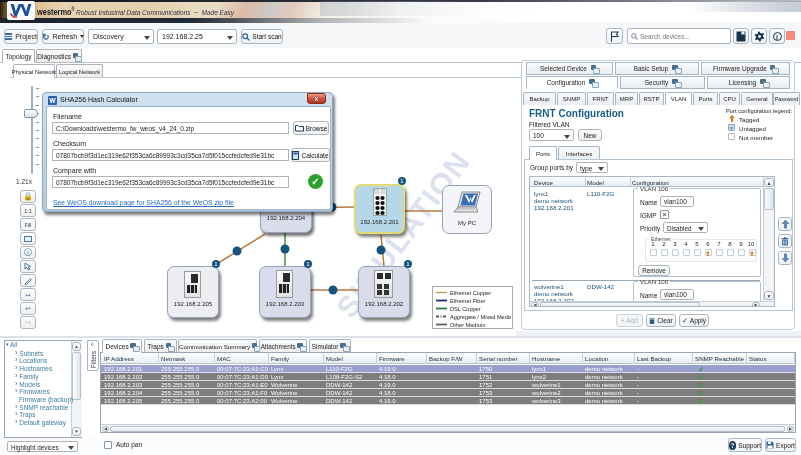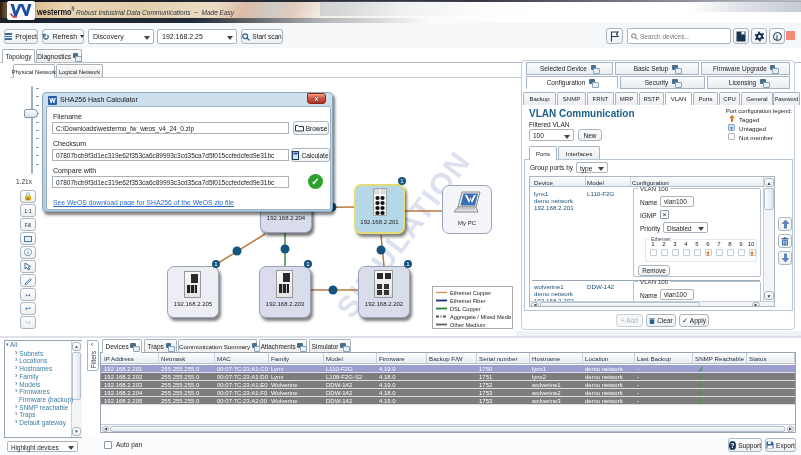--- a/index.html
+++ b/index.html
@@ -256,21 +256,21 @@
 <div class="stab" style="left:523px;top:92px;width:33px;">Backup</div>
 <div class="stab" style="left:557px;top:92px;width:29px;">SNMP</div>
 <div class="stab" style="left:587px;top:92px;width:27px;">FRNT</div>
 <div class="stab" style="left:615px;top:92px;width:23px;">MRP</div>
 <div class="stab" style="left:639px;top:92px;width:25px;">RSTP</div>
 <div class="stab act2" style="left:665px;top:92px;width:27px;">VLAN</div>
 <div class="stab" style="left:693px;top:92px;width:25px;">Ports</div>
 <div class="stab" style="left:719px;top:92px;width:21px;">CPU</div>
 <div class="stab" style="left:741px;top:92px;width:32px;">General</div>
 <div class="stab" style="left:773px;top:92px;width:27px;font-size:5.4px;">Password</div>
-<div class="abs" style="left:529px;top:108px;font-size:10px;font-weight:bold;color:#1a5f8a;">VLAN Communication</div>
+<div class="abs" style="left:529px;top:108px;font-size:10px;font-weight:bold;color:#1a5f8a;">FRNT Configuration</div>
 <div class="abs" style="left:726px;top:108px;font-size:5.8px;color:#222;">Port configuration legend:</div>
 <div class="abs" style="left:729px;top:115px;">
       <svg style="display:block" width="6" height="7" viewBox="0 0 5 6">
         <path d="M2.5 0 L5 2.6 H3.4 V6 H1.6 V2.6 H0 Z" fill="#e07818"></path>
       </svg>
     </div>
     <div class="abs" style="left:739px;top:116px;font-size:6.2px;color:#222;">Tagged</div>
 <div class="abs" style="left:728px;top:124px;width:7px;height:7px;background:#cfe0f0;border:1px solid #8aa8c5;border-radius:1px;color:#4a7aa5;font-size:5px;text-align:center;line-height:6px;">▼</div>
     <div class="abs" style="left:739px;top:125px;font-size:6.2px;color:#222;">Untagged</div>
 <div class="abs" style="left:728px;top:133px;width:7px;height:7px;background:#fff;border:1px solid #aab5bd;border-radius:1px;"></div>

